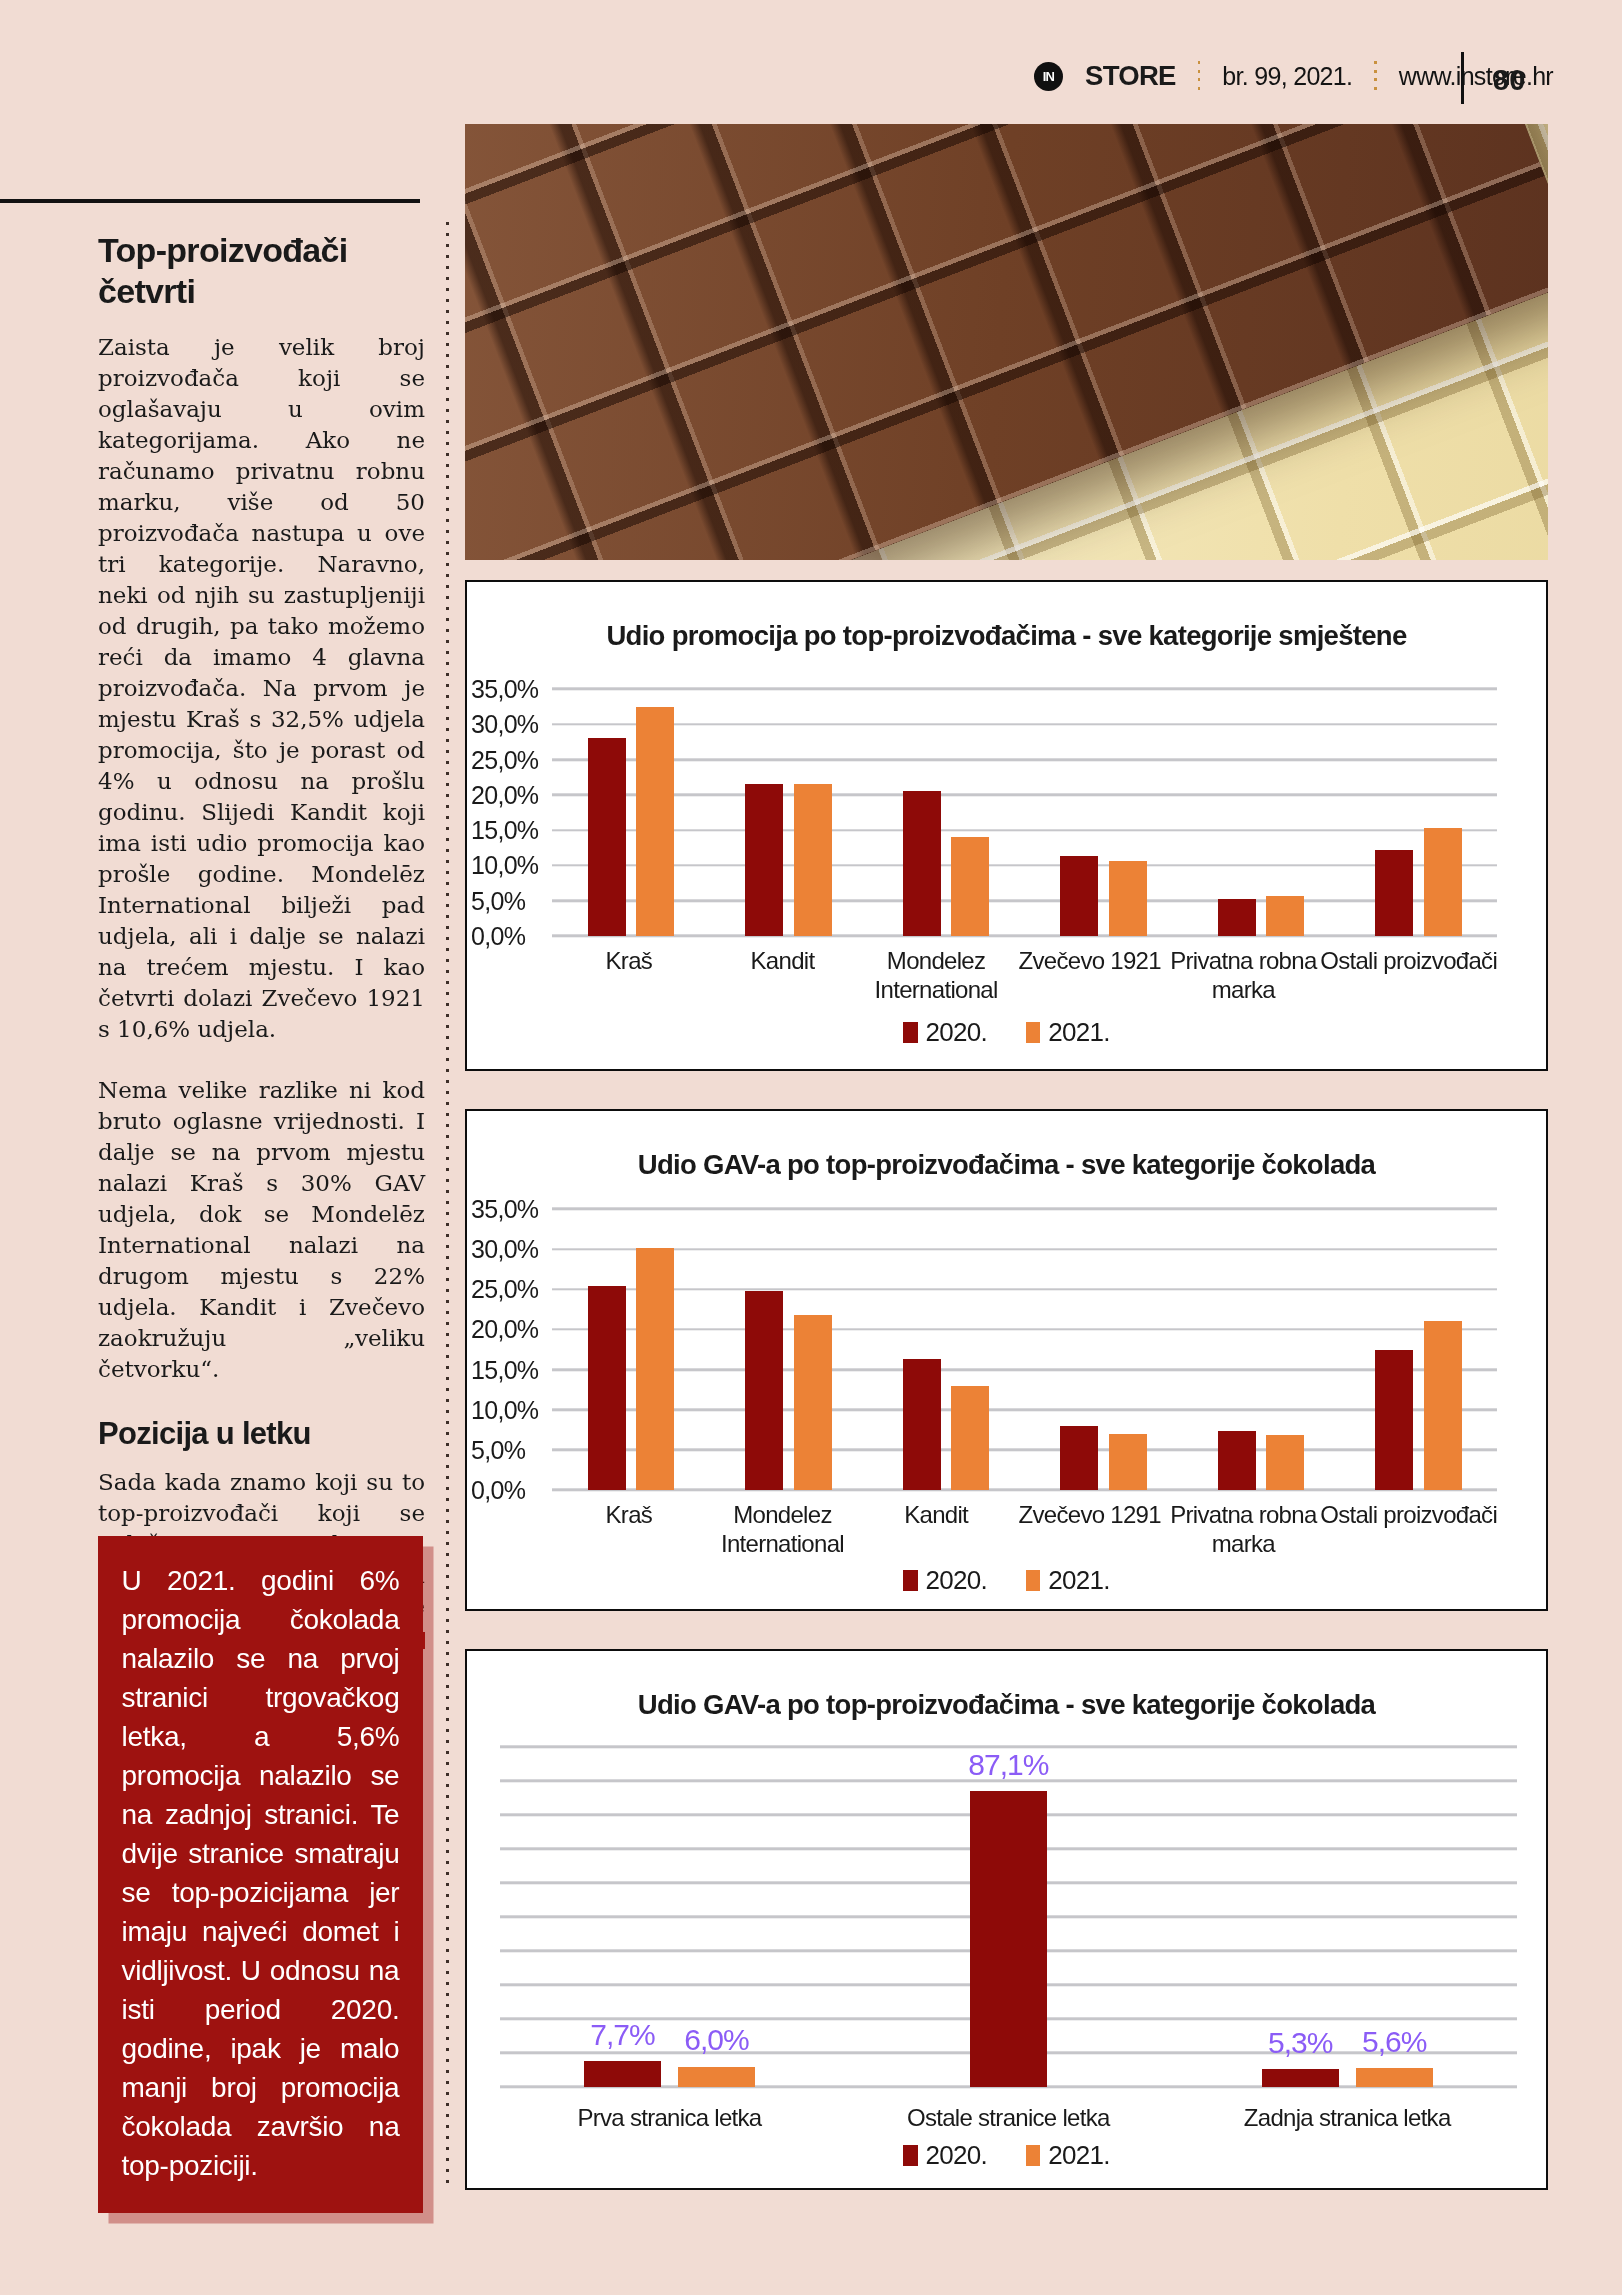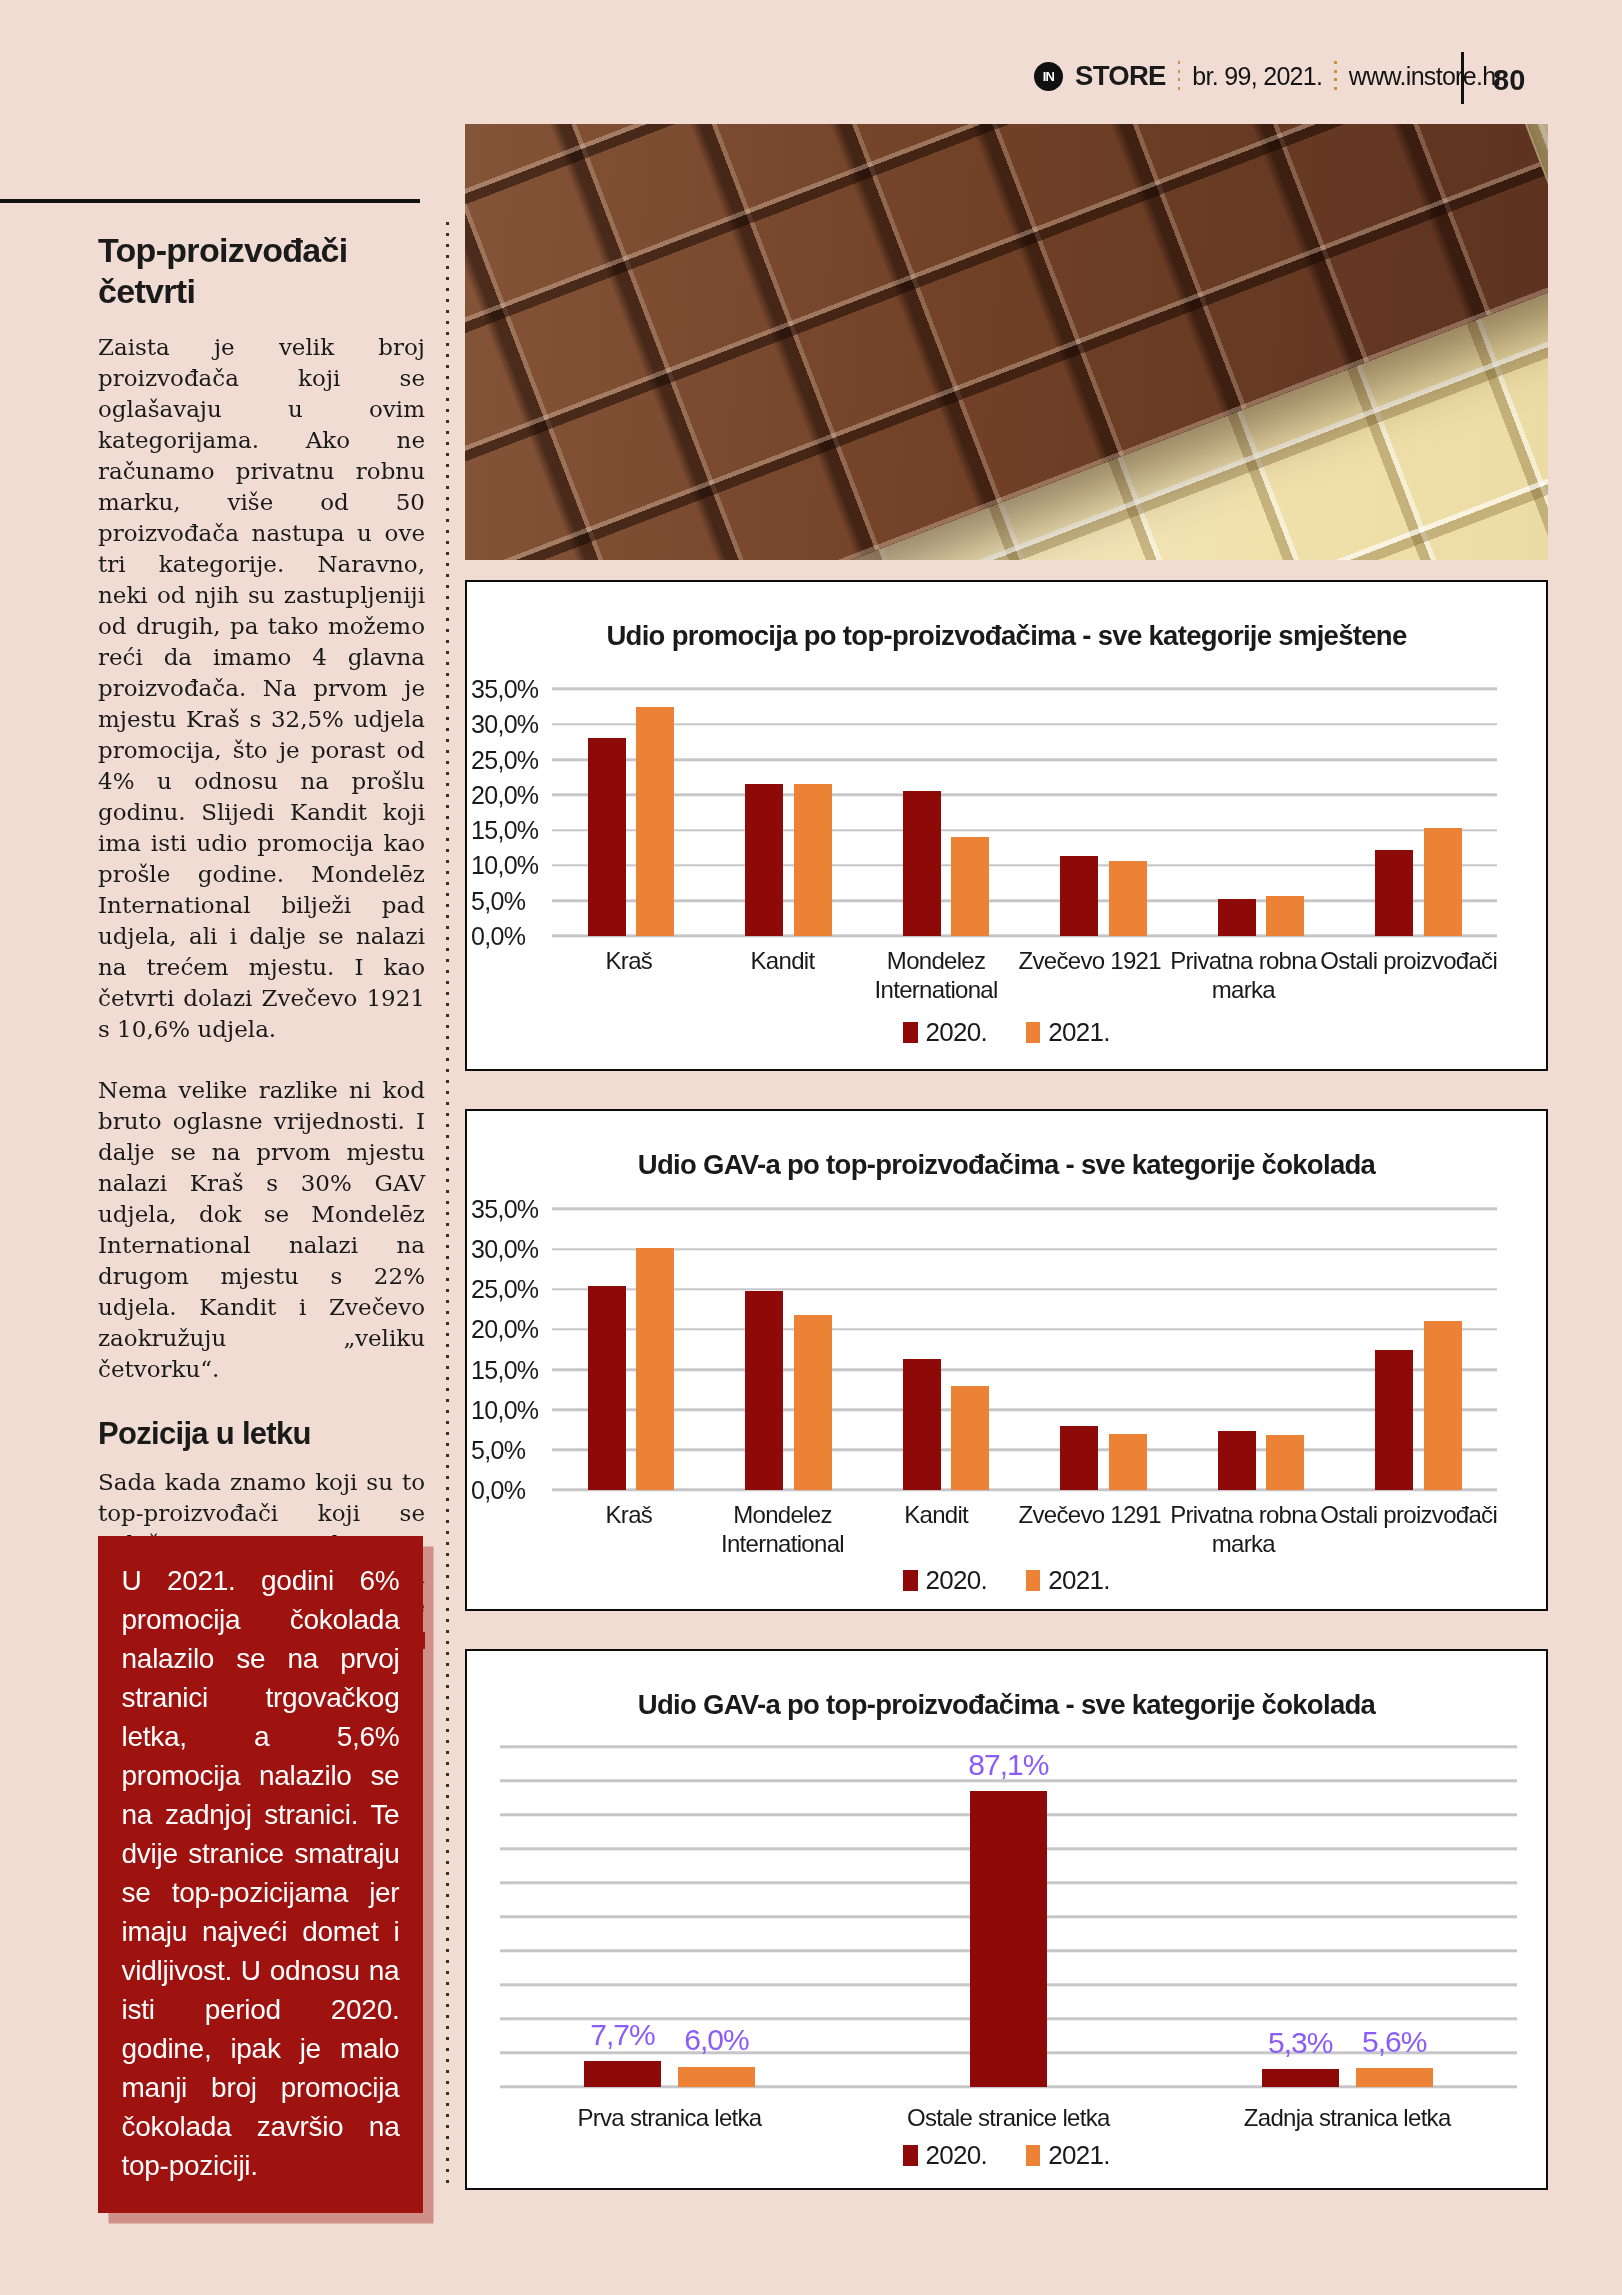--- a/index.html
+++ b/index.html
@@ -4,21 +4,21 @@
 <style>
   html,body{margin:0;padding:0;}
   body{
     width:1623px;height:2295px;position:relative;
     background:#f1dcd3;
     font-family:"Liberation Sans", sans-serif;
     color:#1a1a1a;
     overflow:hidden;
   }
   
-  .masthead{position:absolute;left:1034px;top:60px;display:flex;align-items:center;gap:12px;}
+  .masthead{position:absolute;left:1034px;top:60px;display:flex;align-items:center;gap:22px;}
   .logo-circle{
     width:29px;height:29px;border-radius:50%;background:#101010;color:#fff;
     display:flex;align-items:center;justify-content:center;
     font-size:13px;font-weight:bold;letter-spacing:-0.7px;
   }
   .brand{font-size:27.5px;font-weight:900;letter-spacing:-0.7px;}
   .dotsep{width:2.6px;height:31px;background:repeating-linear-gradient(180deg,#c9913f 0 3.3px,transparent 3.3px 8.5px);}
   .head-txt{font-size:25px;letter-spacing:-0.7px;color:#141414;}
   .head-bar{position:absolute;left:1461px;top:52px;width:3.3px;height:52px;background:#101010;}
   .page-num{position:absolute;left:1493px;top:64px;font-size:29px;font-weight:900;}

